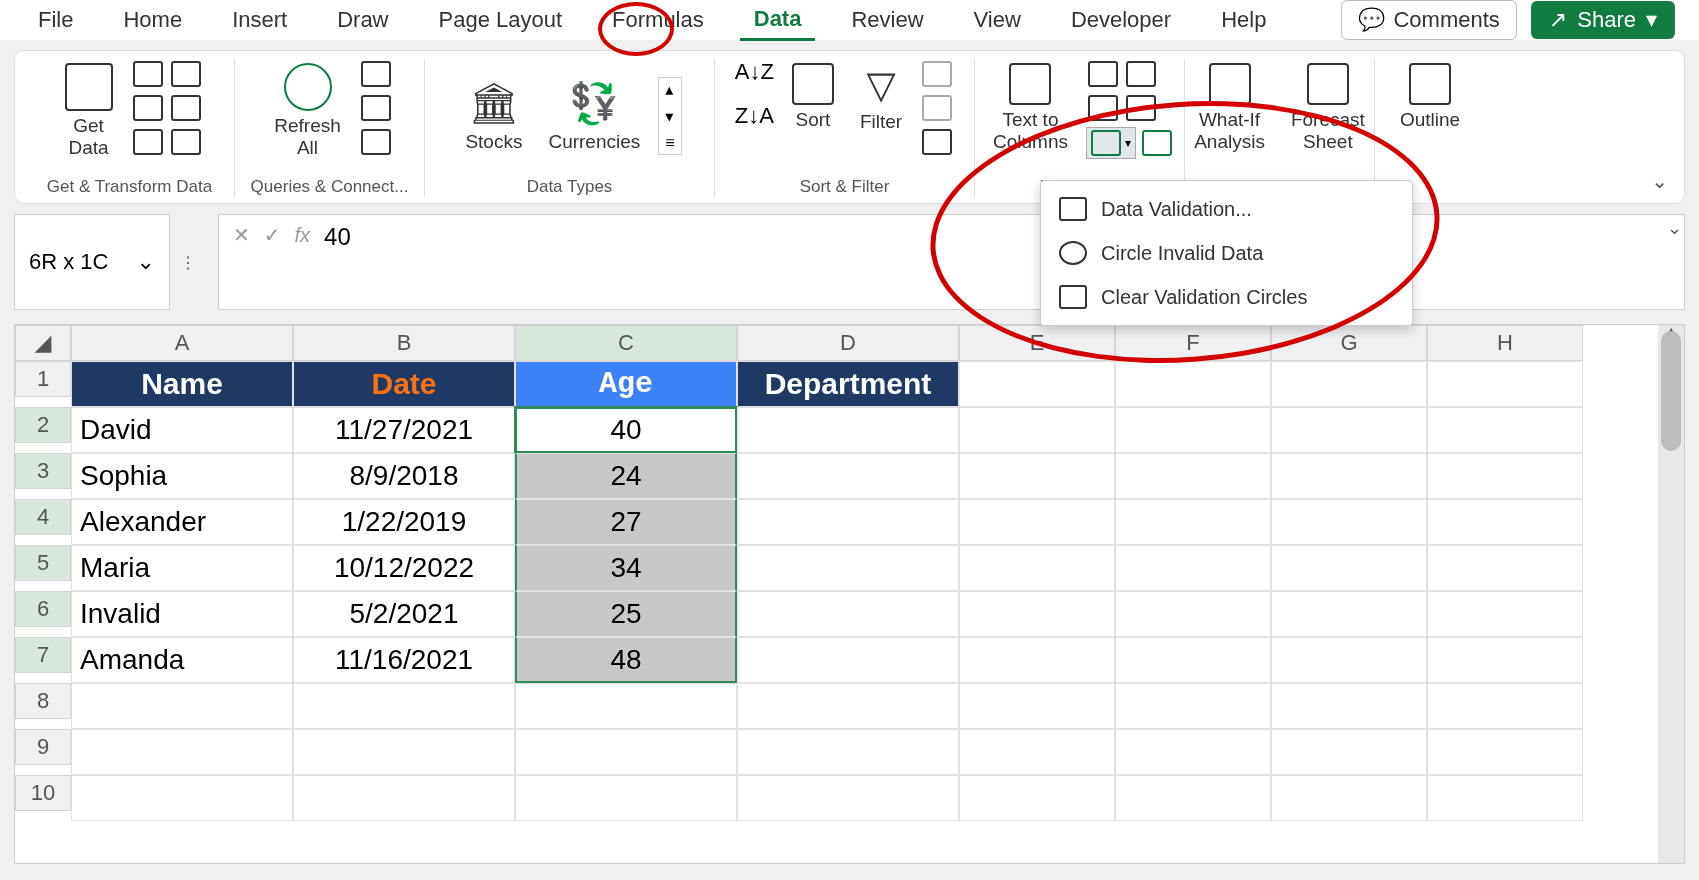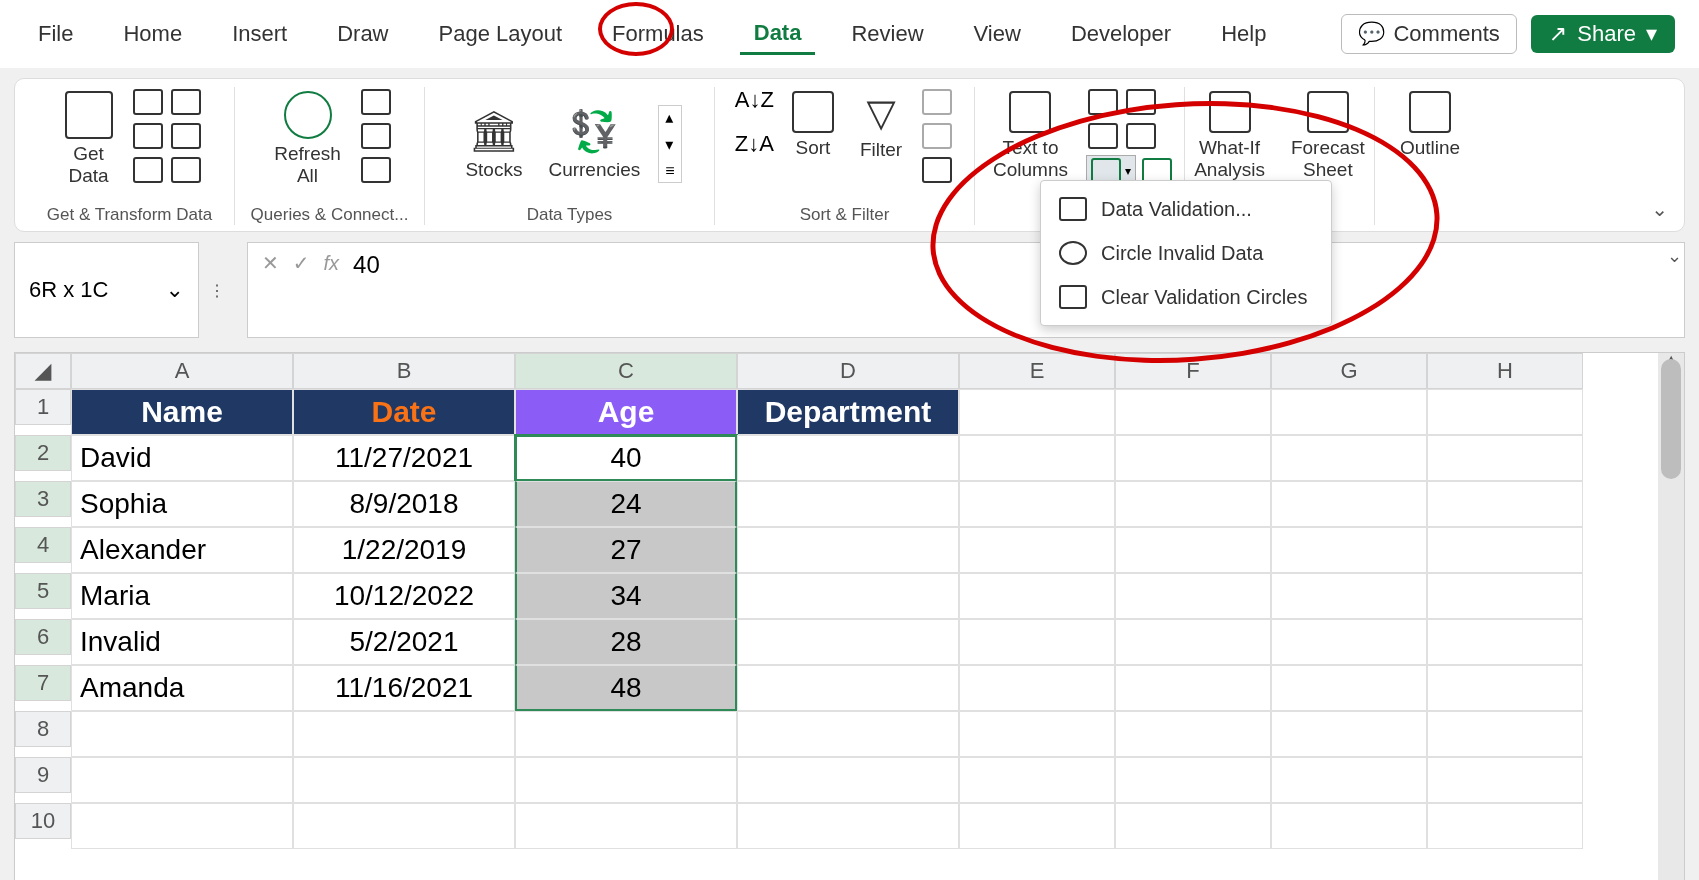--- a/index.html
+++ b/index.html
@@ -14,21 +14,21 @@
   
   .menubar {
     display: flex;
     align-items: center;
     padding: 6px 24px;
     background: #fff;
     font-size: 22px;
     color: #333;
     gap: 22px;
     position: relative;
-    height: 68px;
+    height: 40px;
   }
   .menubar .tab { padding: 6px 14px; cursor: pointer; }
   .menubar .tab.active { color: #107c41; font-weight: 600; border-bottom: 3px solid #107c41; }
   .menubar .right { margin-left: auto; display:flex; gap:14px; align-items:center;}
   .comments-btn {
     border: 1px solid #bbb; border-radius: 6px; padding: 6px 16px;
     background:#fff; font-size:22px; display:flex; align-items:center; gap:8px;
   }
   .share-btn {
     background:#107c41; color:#fff; border-radius:6px; padding:6px 18px;
@@ -51,21 +51,21 @@
   .group .glabel { font-size:17px; color:#555; margin-top:4px; text-align:center;}
   .group .body { display:flex; gap:10px; align-items:flex-start; flex:1; }
   .big-btn { display:flex; flex-direction:column; align-items:center; gap:4px; padding:4px 8px; font-size:19px; color:#333;}
   .icon-box { width:42px; height:42px; border:2px solid #333; border-radius:4px; background:#fff; }
   .mini { width:30px; height:26px; border:2px solid #333; border-radius:3px; margin:2px;}
   .stack { display:flex; flex-direction:column; gap:4px; }
   .grid-icons { display:grid; grid-template-columns:repeat(2,auto); gap:4px; }
   .collapse-caret { position:absolute; right:16px; bottom:10px; font-size:20px; color:#555;}
   
   .formula-row { display:flex; align-items:stretch; margin:10px 14px 0 14px; height:96px; }
-  .namebox { width:185px; border:1px solid #ccc; background:#fff; display:flex; align-items:center; padding:0 14px; font-size:22px; justify-content:space-between;}
+  .namebox { width:156px; border:1px solid #ccc; background:#fff; display:flex; align-items:center; padding:0 14px; font-size:22px; justify-content:space-between;}
   .fx-area { flex:1; border:1px solid #ccc; background:#fff; display:flex; align-items:flex-start; padding:8px 14px; font-size:24px; margin-left:12px; position:relative;}
   .fx-controls { display:flex; align-items:center; gap:14px; color:#999; margin-right:14px; font-size:20px;}
   .fx-expand { position:absolute; right:-2px; top:-2px; font-size:18px; color:#555; padding:4px;}
   
   .sheet-wrap { margin:14px 14px 0 14px; background:#fff; border:1px solid #ccc; position:relative; height: 540px; overflow:hidden;}
   .sheet { display:grid; grid-template-columns: 56px 222px 222px 222px 222px 156px 156px 156px 156px; }
   .colhdr, .rowhdr, .corner {
     background:#eef0f2; border:1px solid #d4d4d4; text-align:center; font-size:22px; color:#555;
     height:36px; display:flex; align-items:center; justify-content:center;
   }
@@ -73,21 +73,21 @@
   .cell { border:1px solid #e0e0e0; height:46px; display:flex; align-items:center; padding:0 8px; font-size:28px; background:#fff;}
   .rowhdr { font-size:22px; }
   .center { justify-content:center; }
   .sel-range { outline:3px solid #2e8b57; outline-offset:-2px; }
   .sel-fill { background:#c8c8c8 !important; }
   .active-cell { background:#fff !important; }
   
   .dv-menu {
     position:absolute; z-index:50; background:#fff; border:1px solid #ccc;
     box-shadow:0 4px 12px rgba(0,0,0,0.2); border-radius:4px;
-    left:1040px; top:180px; width:292px; padding:6px 0;
+    left:1040px; top:180px; width:373px; padding:6px 0;
   }
   .dv-menu .item { display:flex; align-items:center; gap:14px; padding:10px 18px; font-size:20px; color:#333;}
   .dv-menu .ico { width:28px; height:24px; border:2px solid #333; border-radius:3px; position:relative;}
   
   .red-circle1 { position:absolute; left:598px; top:2px; width:76px; height:54px; border:4px solid #d40000; border-radius:50%; z-index:100; pointer-events:none;}
   .red-circle2 { position:absolute; left:930px; top:102px; width:510px; height:260px; border:5px solid #d40000; border-radius:50%; z-index:100; pointer-events:none; transform:rotate(-4deg);}
   .scrollbar-v { position:absolute; right:0; top:0; width:26px; height:100%; background:#e8e8e8;}
   .scrollbar-thumb { position:absolute; right:3px; top:6px; width:20px; height:120px; background:#bdbdbd; border-radius:10px;}
   .scroll-up { position:absolute; right:5px; top:-2px; font-size:16px; color:#555;}
   .dv-btn-pressed { background:#e0e6ea; border:1px solid #aaa; padding:2px 4px; display:flex; align-items:center; gap:4px;}
@@ -302,21 +302,21 @@
     <div class="colhdr sel">C</div>
     <div class="colhdr">D</div>
     <div class="colhdr">E</div>
     <div class="colhdr">F</div>
     <div class="colhdr">G</div>
     <div class="colhdr">H</div>
 
     <div class="rowhdr">1</div>
     <div class="cell hdr-row" style="background:#1f3864;color:#fff;font-size:30px;font-weight:700;justify-content:center;">Name</div>
     <div class="cell" style="background:#1f3864;color:#f97316;font-size:30px;font-weight:600;justify-content:center;">Date</div>
-    <div class="cell" style="background:#8b5cf6;color:#fff;font-size:30px;font-weight:600;justify-content:center;">Age</div>
+    <div class="cell" style="background:#3b82f6;color:#fff;font-size:30px;font-weight:600;justify-content:center;font-family:Liberation Mono, monospace;">Age</div>
     <div class="cell" style="background:#1f3864;color:#fff;font-size:30px;font-weight:600;justify-content:center;">Department</div>
     <div class="cell"></div>
     <div class="cell"></div>
     <div class="cell"></div>
     <div class="cell"></div>
 
     <div class="rowhdr" style="background:#d8e8dc;">2</div>
     <div class="cell">David</div>
     <div class="cell center">11/27/2021</div>
     <div class="cell center sel-range active-cell" style="border:2px solid #2e8b57;">40</div>
@@ -352,21 +352,21 @@
     <div class="cell center sel-fill" style="border-left:2px solid #2e8b57;border-right:2px solid #2e8b57;">34</div>
     <div class="cell"></div>
     <div class="cell"></div>
     <div class="cell"></div>
     <div class="cell"></div>
     <div class="cell"></div>
 
     <div class="rowhdr" style="background:#d8e8dc;">6</div>
     <div class="cell">Invalid</div>
     <div class="cell center">5/2/2021</div>
-    <div class="cell center sel-fill" style="border-left:2px solid #2e8b57;border-right:2px solid #2e8b57;">28</div>
+    <div class="cell center sel-fill" style="border-left:2px solid #2e8b57;border-right:2px solid #2e8b57;">25</div>
     <div class="cell"></div>
     <div class="cell"></div>
     <div class="cell"></div>
     <div class="cell"></div>
     <div class="cell"></div>
 
     <div class="rowhdr" style="background:#d8e8dc;">7</div>
     <div class="cell">Amanda</div>
     <div class="cell center">11/16/2021</div>
     <div class="cell center sel-fill" style="border-left:2px solid #2e8b57;border-right:2px solid #2e8b57;border-bottom:2px solid #2e8b57;">48</div>

